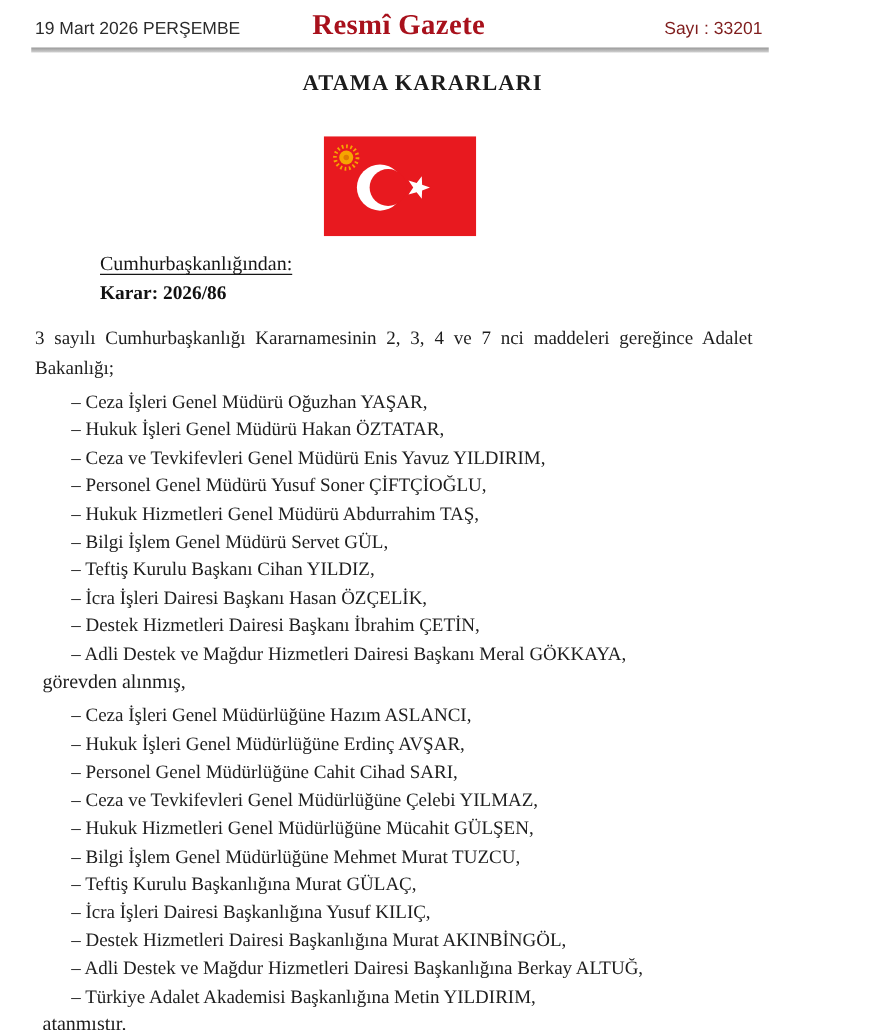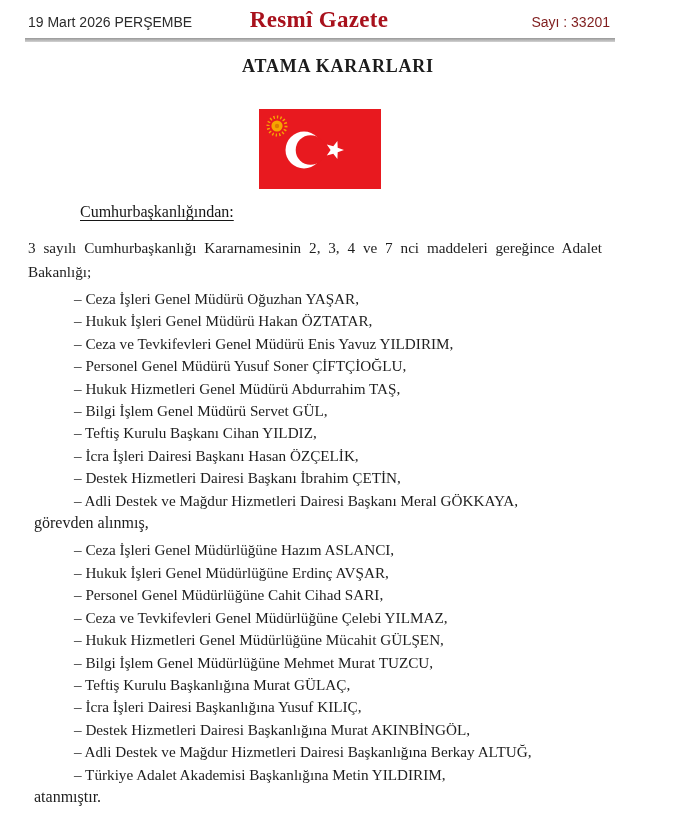--- a/index.html
+++ b/index.html
@@ -48,21 +48,21 @@
     margin:5px 0 0 80px;font-size:15.5px;font-weight:bold;color:#111;
   }
 
   .intro{
     margin:15px 38px 0 28px;font-size:15.2px;line-height:24px;
     text-align:justify;color:#1d1d1d;
   }
 
   .list{margin-top:4px;}
   .list .list-line{
-    padding-left:74px;font-size:15.2px;line-height:22.4px;color:#1d1d1d;
+    padding-left:57px;font-size:15.2px;line-height:22.4px;color:#1d1d1d;
     white-space:nowrap;
   }
   .closing{
     margin-left:34px;font-size:16px;line-height:22.4px;color:#1d1d1d;
   }
   .list.second{margin-top:5px;}
 </style>
 </head>
 <body>
 
@@ -93,20 +93,21 @@
         <circle cx="45" cy="41" r="18.5" fill="#ffffff"></circle>
         <circle cx="51.5" cy="41" r="14.8" fill="#e8191f"></circle>
       </g>
 
       <polygon fill="#ffffff" points="85,41 78.7,38.7 78.4,32 74.3,37.3 67.8,35.4 71.6,41 67.8,46.6 74.3,44.7 78.4,50 78.7,43.3">
       </polygon>
     </svg>
   </div>
 
   <div class="authority">Cumhurbaşkanlığından:</div>
+  <div class="decision">Karar: 2026/86</div>
 
   <p class="intro">3 sayılı Cumhurbaşkanlığı Kararnamesinin 2, 3, 4 ve 7 nci maddeleri gereğince Adalet Bakanlığı;</p>
 
   <div class="list">
       <div class="list-line">– Ceza İşleri Genel Müdürü Oğuzhan YAŞAR,</div>
       <div class="list-line">– Hukuk İşleri Genel Müdürü Hakan ÖZTATAR,</div>
       <div class="list-line">– Ceza ve Tevkifevleri Genel Müdürü Enis Yavuz YILDIRIM,</div>
       <div class="list-line">– Personel Genel Müdürü Yusuf Soner ÇİFTÇİOĞLU,</div>
       <div class="list-line">– Hukuk Hizmetleri Genel Müdürü Abdurrahim TAŞ,</div>
       <div class="list-line">– Bilgi İşlem Genel Müdürü Servet GÜL,</div>

